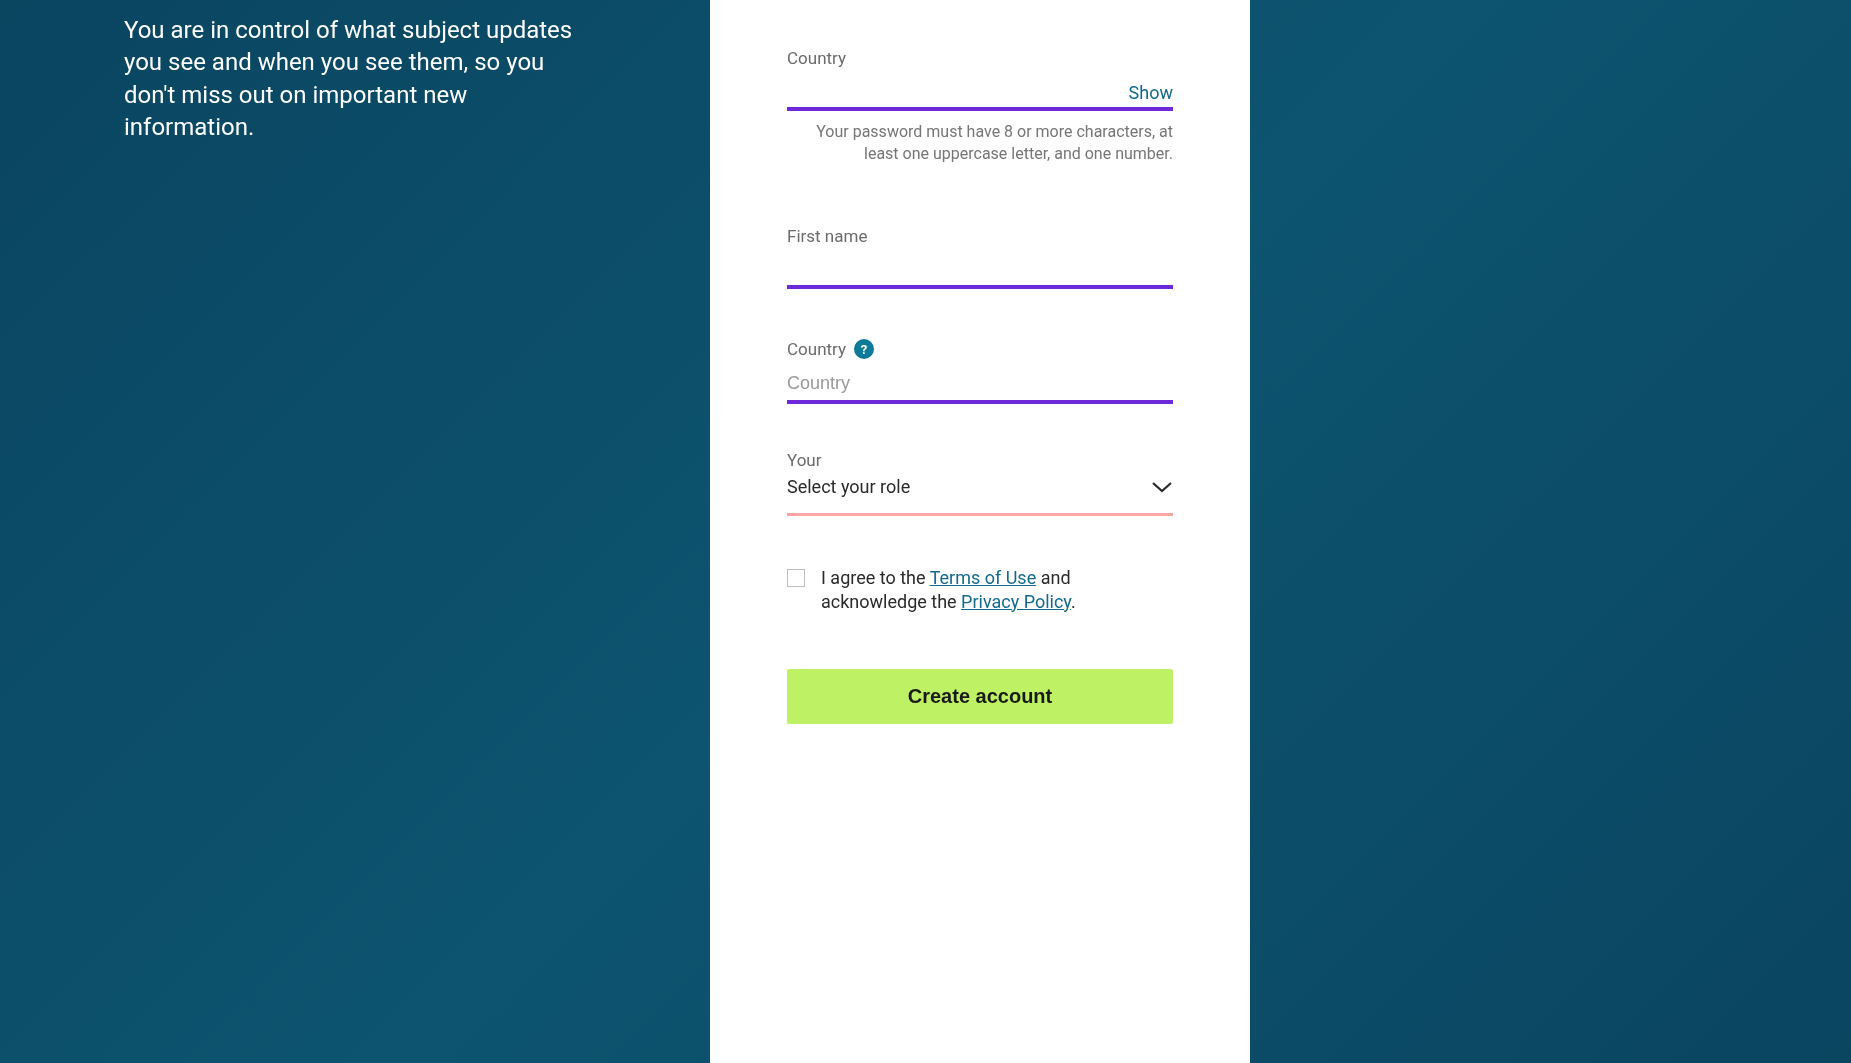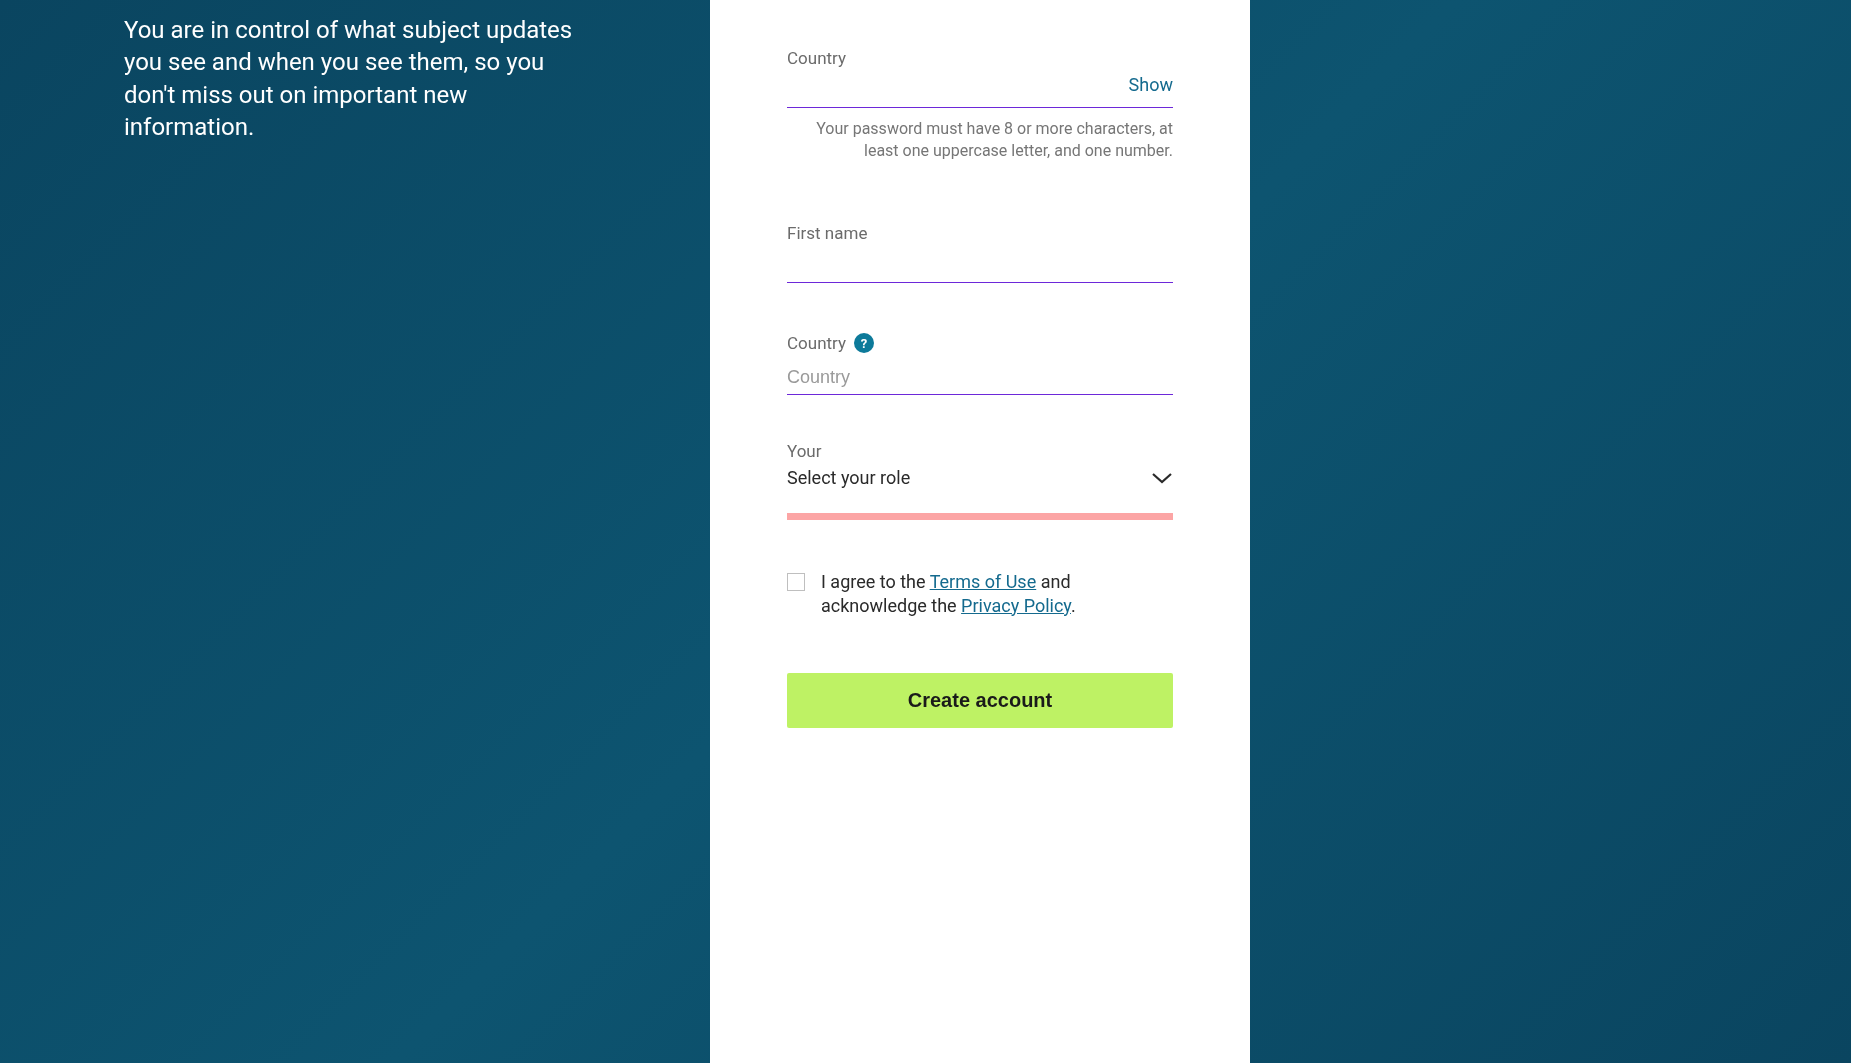--- a/index.html
+++ b/index.html
@@ -64,22 +64,22 @@
       height: 20px;
       border-radius: 50%;
       background: #0d7a9a;
       color: #ffffff;
       font-size: 13px;
       font-weight: bold;
       cursor: pointer;
     }
     .input-row {
       display: flex;
-      align-items: flex-start;
-      border-bottom: 1px solid #6d28d9;
+      align-items: flex-end;
+      border-bottom: 4px solid #6d28d9;
     }
     .text-input {
       flex: 1;
       border: none;
       outline: none;
       font-size: 18px;
       padding: 6px 0;
       background: transparent;
       color: #2a2a2a;
     }
@@ -96,22 +96,22 @@
       font-size: 16px;
       color: #767676;
       margin-top: 10px;
       line-height: 1.35;
       text-align: right;
     }
     .select-row {
       display: flex;
       align-items: center;
       justify-content: space-between;
-      border-bottom: 7px solid #fca5a5;
-      padding-bottom: 25px;
+      border-bottom: 3px solid #fca5a5;
+      padding-bottom: 16px;
       cursor: pointer;
     }
     .select-value {
       font-size: 18px;
       color: #2a2a2a;
     }
     .chevron-icon {
       width: 22px;
       height: 14px;
     }

